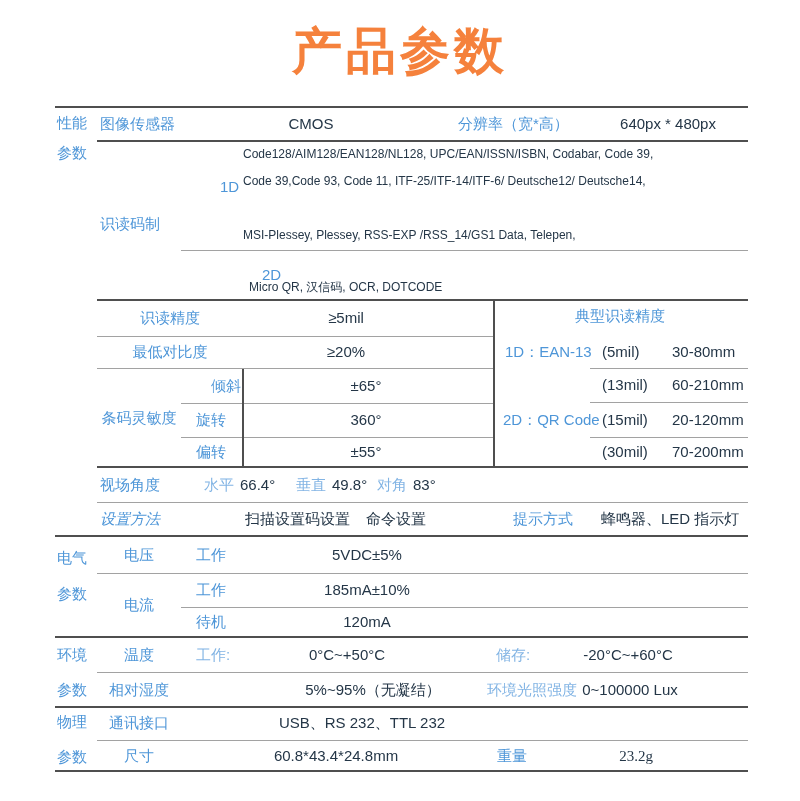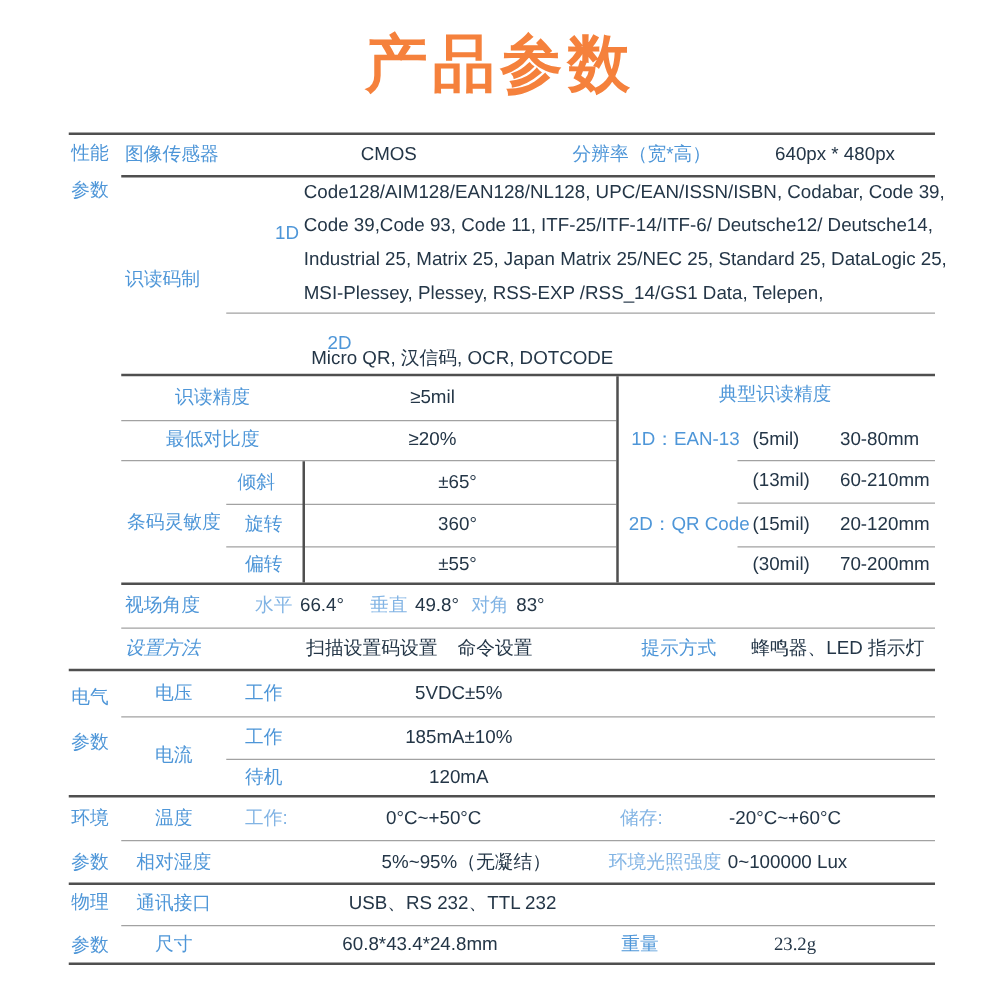--- a/index.html
+++ b/index.html
@@ -6,21 +6,21 @@
     --orange:#F5813C; --blue:#4E96D8; --lblue:#82B4E4; --dark:#243647;
     --hline:#4F4F4F; --lline:#A2A2A2;
   }
   html,body{margin:0;padding:0;background:#ffffff;}
   .sheet{position:relative;width:800px;height:801px;background:#ffffff;overflow:hidden;
          font-family:"Liberation Sans","DejaVu Sans",sans-serif;}
   .t{position:absolute;font-size:15px;line-height:18px;white-space:nowrap;color:var(--dark);}
   .cx{transform:translateX(-50%);}
   .blue{color:var(--blue);}
   .lb{color:var(--lblue);}
-  .code{font-size:15px;}
+  .code{font-size:12px;}
   .title{position:absolute;left:400px;top:24px;transform:translateX(-50%);
          font-size:50px;font-weight:700;letter-spacing:4px;color:var(--orange);line-height:54px;}
   .hl{position:absolute;height:2px;background:var(--hline);}
   .ll{position:absolute;height:1px;background:var(--lline);}
   .vl{position:absolute;width:2px;background:var(--hline);}
 </style>
 </head>
 <body>
 
 <div class="sheet">
@@ -58,32 +58,31 @@
 
   <div class="t blue" style="left:100px;top:115px;">图像传感器</div>
   <div class="t cx" style="left:311px;top:115px;">CMOS</div>
   <div class="t blue" style="left:458px;top:115px;">分辨率（宽*高）</div>
   <div class="t cx" style="left:668px;top:115px;">640px * 480px</div>
 
   <div class="t blue" style="left:100px;top:215px;">识读码制</div>
   <div class="t blue" style="left:220px;top:178px;">1D</div>
   <div class="t code" style="left:243px;top:145px;">Code128/AIM128/EAN128/NL128, UPC/EAN/ISSN/ISBN, Codabar, Code 39,</div>
   <div class="t code" style="left:243px;top:172px;">Code 39,Code 93, Code 11, ITF-25/ITF-14/ITF-6/ Deutsche12/ Deutsche14,</div>
-  <div class="t code" style="left:243px;top:199px;">Industrial 25, Matrix 25, Japan Matrix 25/NEC 25, Standard 25, DataLogic 25,</div>
   <div class="t code" style="left:243px;top:226px;">MSI-Plessey, Plessey, RSS-EXP /RSS_14/GS1 Data, Telepen,</div>
   <div class="t blue" style="left:220px;top:266px;margin-left:42px;">2D</div>
   <div class="t code" style="left:249px;top:278px;">Micro QR, 汉信码, OCR, DOTCODE</div>
 
   <div class="t blue cx" style="left:170px;top:309px;">识读精度</div>
   <div class="t cx" style="left:346px;top:309px;">≥5mil</div>
   <div class="t blue cx" style="left:170px;top:343px;">最低对比度</div>
   <div class="t cx" style="left:346px;top:343px;">≥20%</div>
 
   <div class="t blue cx" style="left:139px;top:409px;">条码灵敏度</div>
-  <div class="t blue cx" style="left:205px;top:377px;">倾斜</div>
+  <div class="t blue cx" style="left:226px;top:377px;">倾斜</div>
   <div class="t cx" style="left:366px;top:377px;">±65°</div>
   <div class="t blue cx" style="left:211px;top:411px;">旋转</div>
   <div class="t cx" style="left:366px;top:411px;">360°</div>
   <div class="t blue cx" style="left:211px;top:443px;">偏转</div>
   <div class="t cx" style="left:366px;top:443px;">±55°</div>
 
   <div class="t blue cx" style="left:620px;top:307px;">典型识读精度</div>
   <div class="t blue" style="left:505px;top:343px;">1D：EAN-13</div>
   <div class="t" style="left:602px;top:343px;">(5mil)</div>
   <div class="t" style="left:672px;top:343px;">30-80mm</div>

